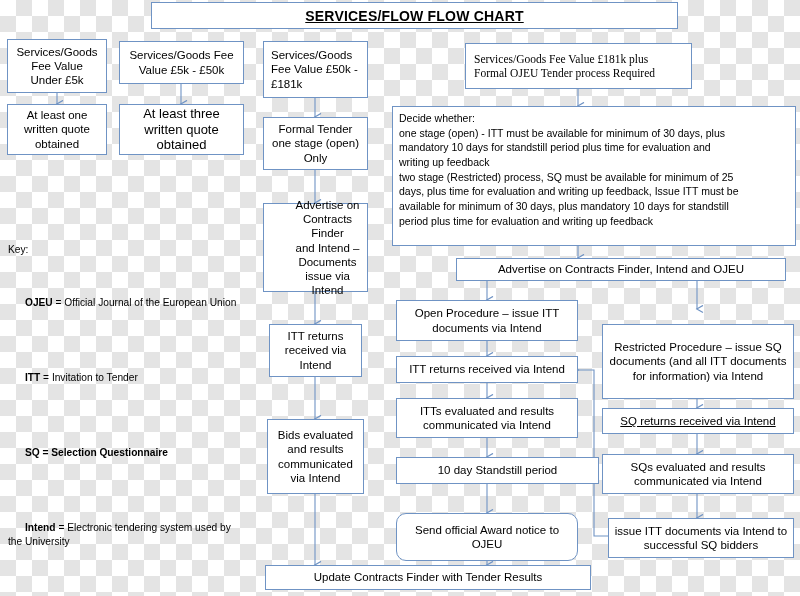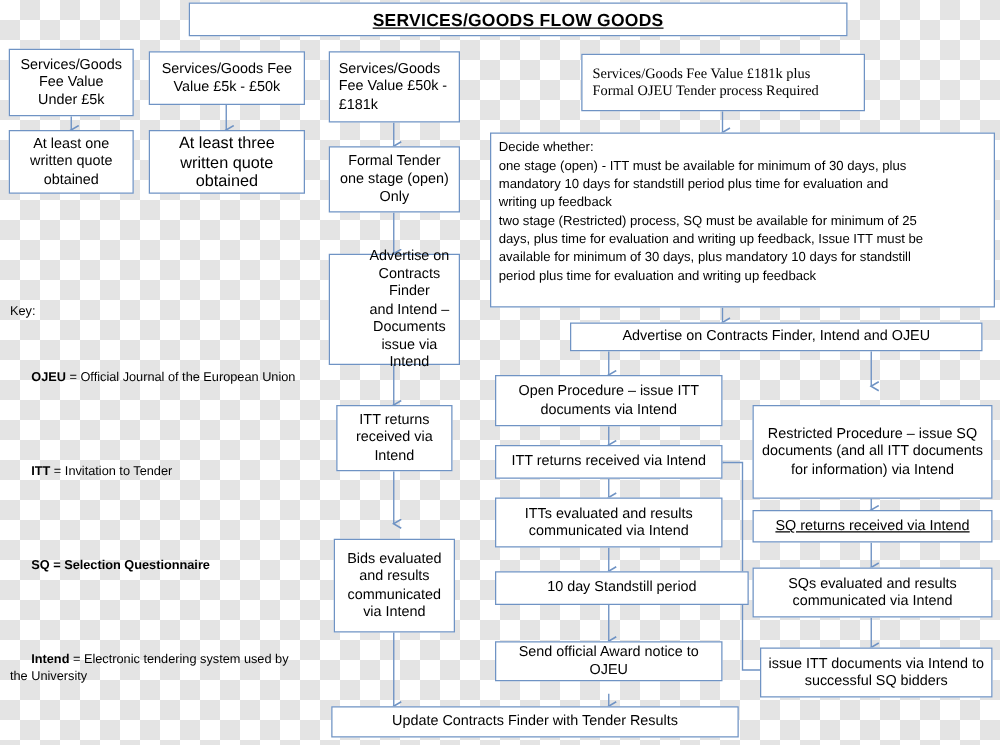--- a/index.html
+++ b/index.html
@@ -111,21 +111,21 @@
 
       <path d="M697,384 L697,408" marker-end="url(#ah)"></path>
       <path d="M697,434 L697,454" marker-end="url(#ah)"></path>
       <path d="M697,494 L697,518" marker-end="url(#ah)"></path>
 
       <path d="M608,536 L594,536 L594,370 L578,370" marker-end="url(#ahl)"></path>
     </g>
   </svg>
 
   <div class="title-box" style="left:151px; top:2px; width:527px; height:27px;">
-    <span class="title-text" style="font-size:14px;">SERVICES/GOODS FLOW GOODS</span>
+    <span class="title-text" style="font-size:14px;">SERVICES/FLOW FLOW CHART</span>
   </div>
 
   <div class="box" style="left:7px; top:39px; width:100px; height:54px; font-size:11.5px;">
     <span>Services/Goods
 Fee Value
 Under £5k</span>
   </div>
   <div class="box" style="left:7px; top:104px; width:100px; height:51px; font-size:11.5px;">
     <span>At least one
 written quote
@@ -157,21 +157,21 @@
 Contracts Finder
 and Intend –
 Documents
 issue via Intend</span>
   </div>
   <div class="box" style="left:269px; top:324px; width:93px; height:53px; font-size:11.5px;">
     <span>ITT returns
 received via
 Intend</span>
   </div>
-  <div class="box" style="left:267px; top:419px; width:97px; height:75px; font-size:11.5px;margin-top:12px;">
+  <div class="box" style="left:267px; top:419px; width:97px; height:75px; font-size:11.5px;">
     <span>Bids evaluated
 and results
 communicated
 via Intend</span>
   </div>
 
   <div class="box" style="left:465px; top:43px; width:227px; height:46px; font-size:11.5px; justify-content:flex-start; text-align:left; padding-left:8px;font-family:Liberation Serif, serif;">
     <span>Services/Goods Fee Value £181k plus
 Formal OJEU Tender process Required</span>
   </div>
@@ -198,21 +198,21 @@
   <div class="box" style="left:396px; top:356px; width:182px; height:27px; font-size:11.5px;">
     <span>ITT returns received via Intend</span>
   </div>
   <div class="box" style="left:396px; top:398px; width:182px; height:40px; font-size:11.5px;">
     <span>ITTs evaluated and results
 communicated via Intend</span>
   </div>
   <div class="box" style="left:396px; top:457px; width:203px; height:27px; font-size:11.5px;">
     <span>10 day Standstill period</span>
   </div>
-  <div class="box" style="left:396px; top:513px; width:182px; height:32px; font-size:11.5px;">
+  <div class="box" style="left:396px; top:513px; width:182px; height:48px; font-size:11.5px;border-radius:10px;">
     <span>Send official Award notice to
 OJEU</span>
   </div>
 
   <div class="box" style="left:602px; top:309px; width:192px; height:75px; font-size:11.5px;margin-top:15px;">
     <span>Restricted Procedure – issue SQ
 documents (and all ITT documents
 for information) via Intend</span>
   </div>
   <div class="box" style="left:602px; top:408px; width:192px; height:26px; font-size:11.5px;text-decoration:underline;">

